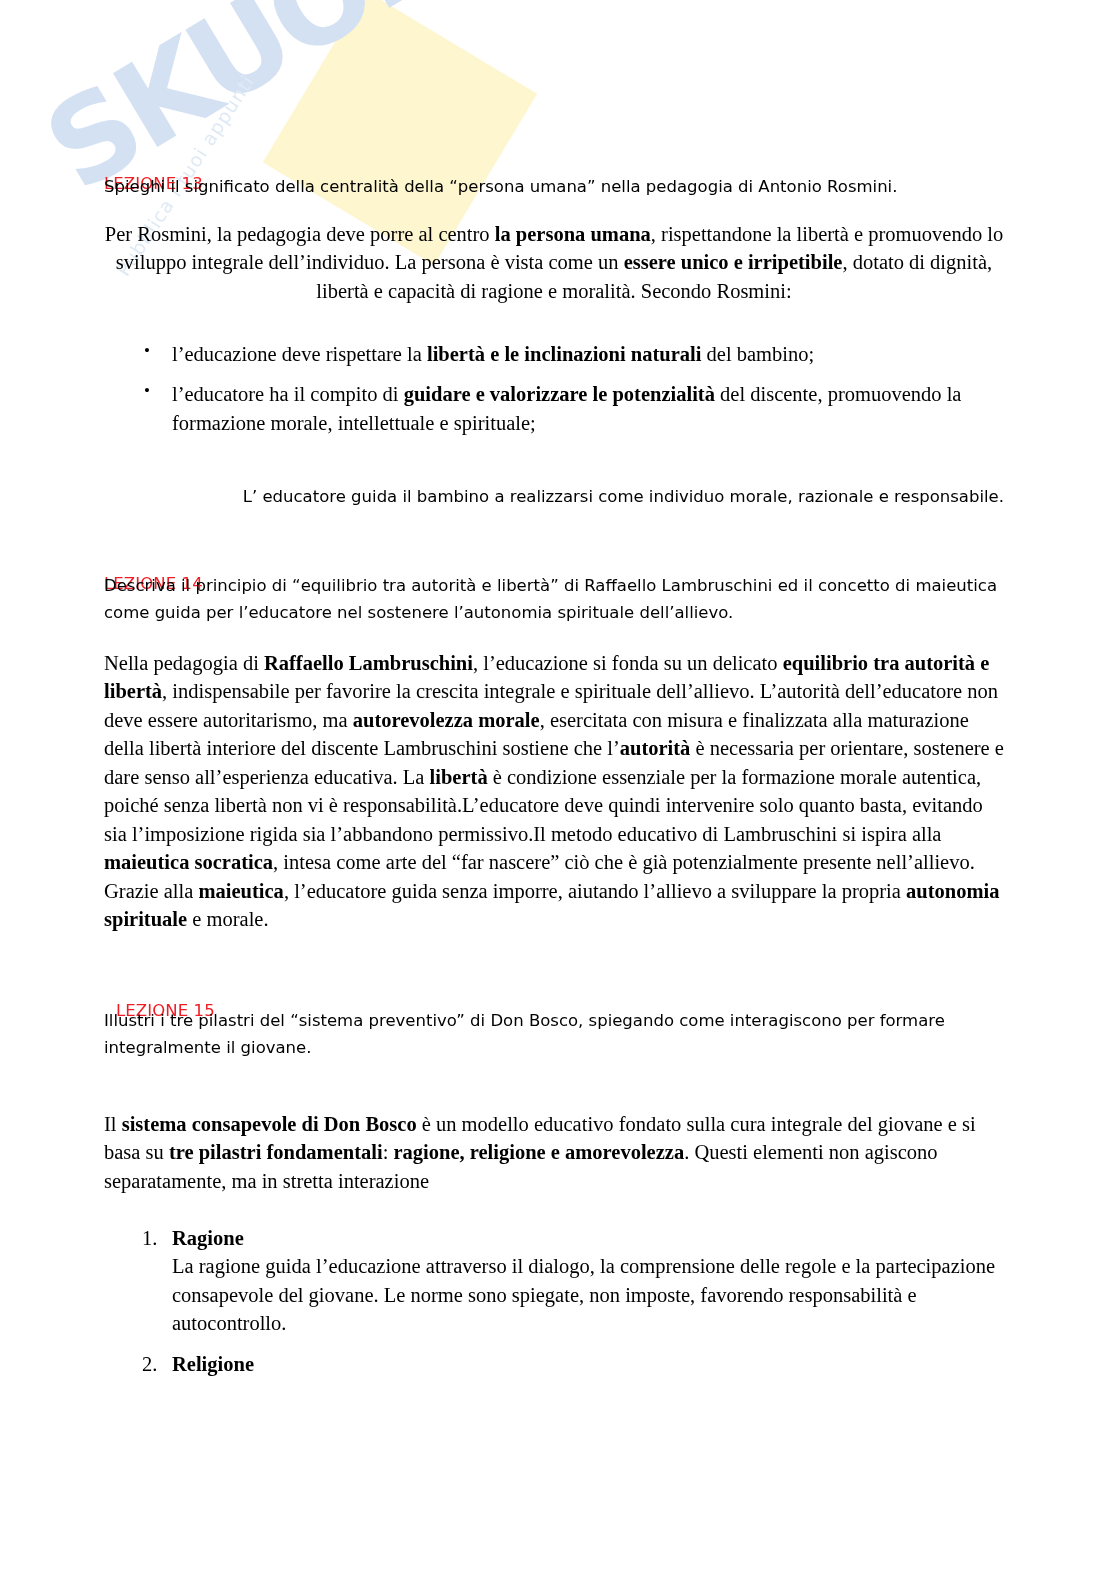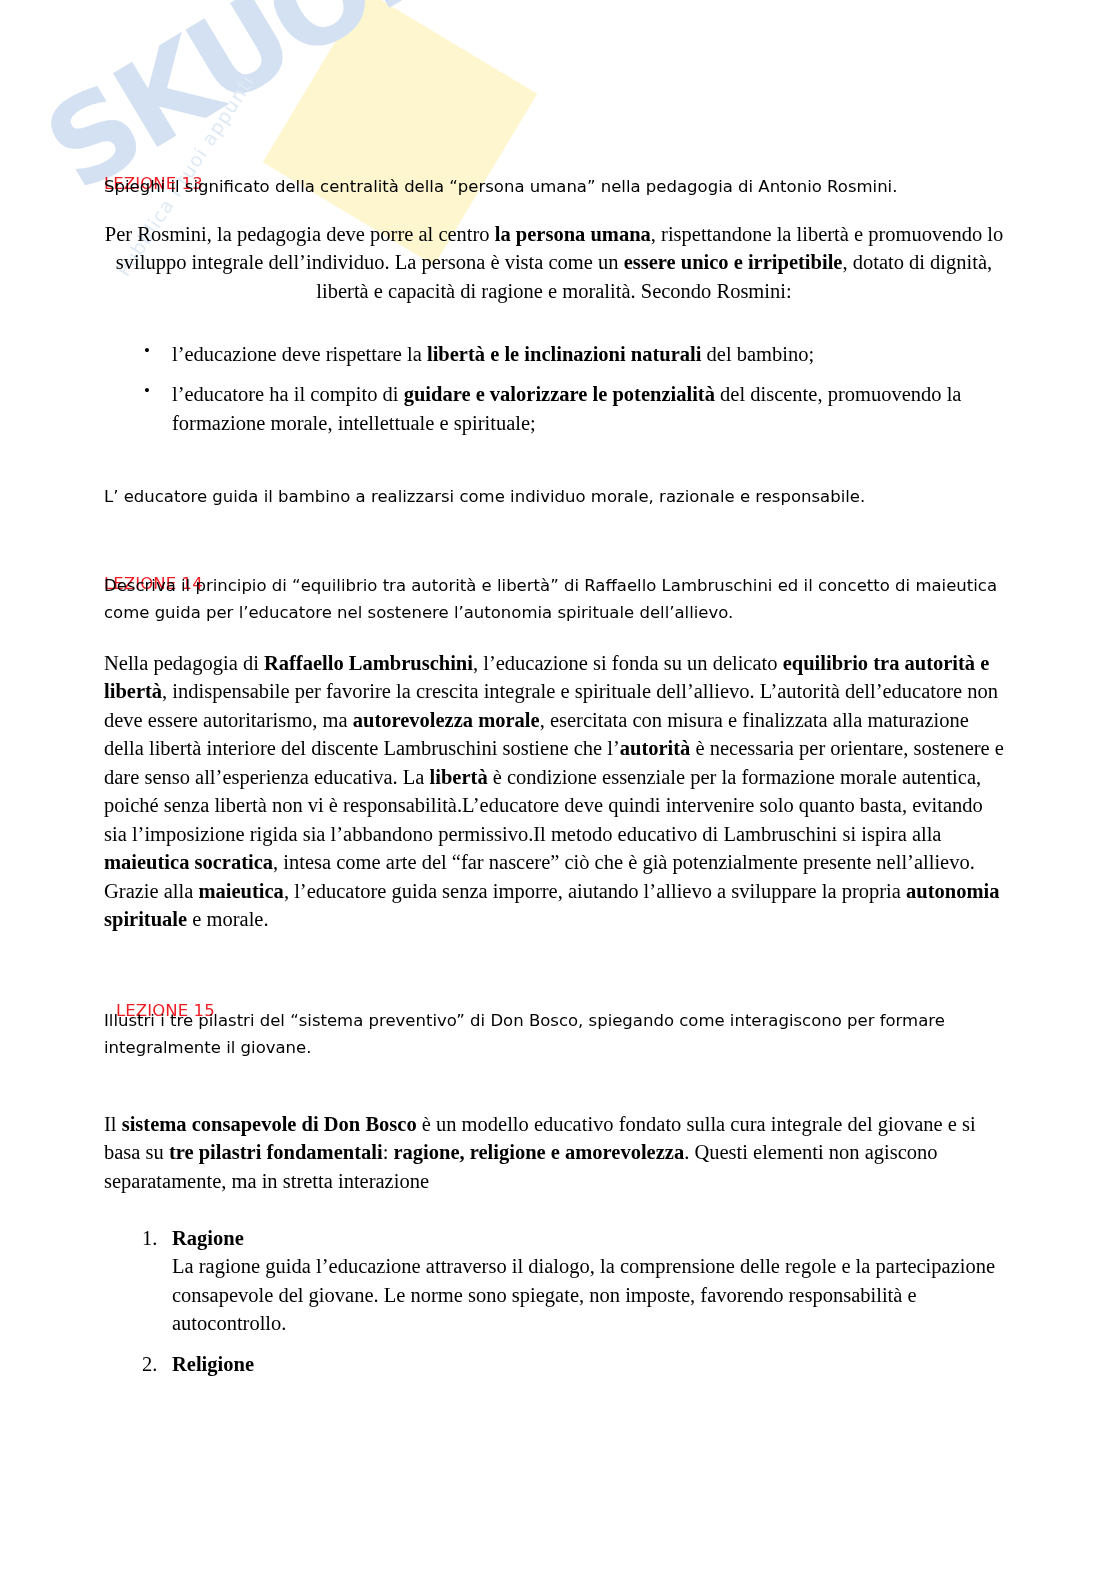--- a/index.html
+++ b/index.html
@@ -98,20 +98,21 @@
     text-align: left;
   }
   .para b { font-weight: 700; }
 
   .sans-para {
     position: absolute;
     font-family: "DejaVu Sans", "Liberation Sans", sans-serif;
     font-size: 16.5px;
     color: #000000;
     line-height: 1.5;
+    text-align: right;
   }
 
   ul.bullets, ol.numbers {
     position: absolute;
     margin: 0;
     padding: 0;
     list-style: none;
     font-family: "Liberation Serif", "DejaVu Serif", serif;
     font-size: 20.5px;
     line-height: 1.39;

